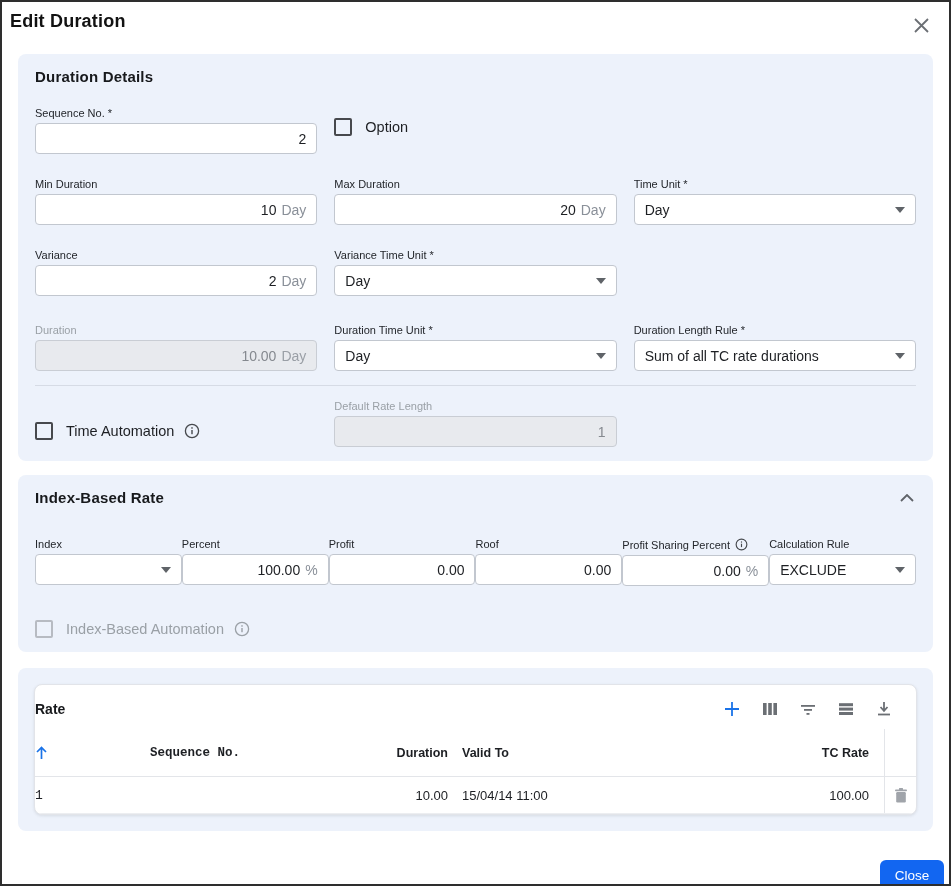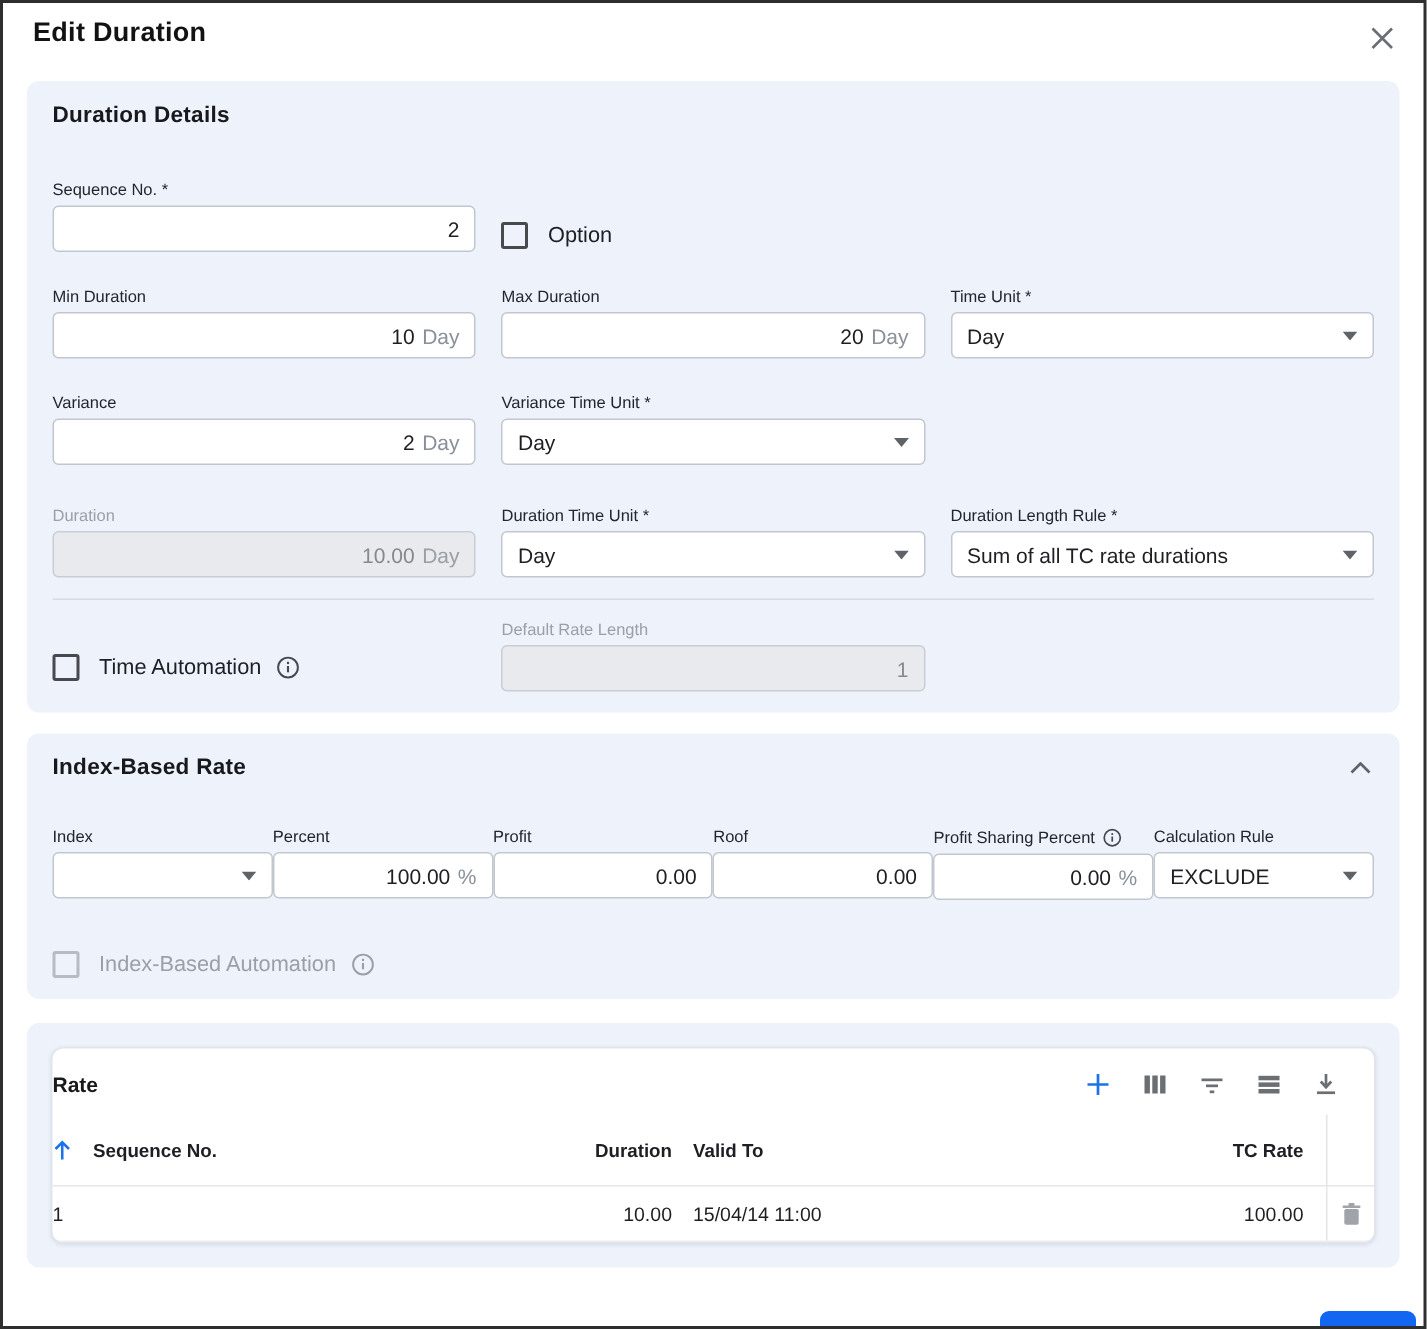--- a/index.html
+++ b/index.html
@@ -3,30 +3,30 @@
 <meta charset="utf-8">
 <style>
   * { box-sizing: border-box; margin: 0; padding: 0; }
   html,body { background:#888; }
   body { font-family: "Liberation Sans", "DejaVu Sans", sans-serif; }
   .dialog {
     width: 951px; height: 886px; background:#fff;
     border: 2px solid #2e2e2e; position: relative; overflow: hidden;
   }
   
-  .titlebar { display:flex; justify-content:space-between; align-items:flex-start; padding:9px 16px 4px 20px; }
+  .titlebar { display:flex; justify-content:space-between; align-items:flex-start; padding:9px 16px 4px 8px; }
   .dlg-title { font-size:18px; font-weight:bold; color:#121212; letter-spacing:.2px; }
   .x-btn { margin-top:3px; cursor:pointer; padding:2px; }
   
   .panel { background:#edf2fb; border-radius:8px; margin:0 16px; padding:14px 17px; }
   .panel-1 { margin-top:13px; }
   .panel-2 { margin-top:14px; }
   .panel-3 { margin-top:16px; padding:16px; }
   .sec-head { display:flex; justify-content:space-between; align-items:center; }
-  .sec-title { font-size:15px; font-weight:bold; color:#17191c; margin-bottom:36px; letter-spacing:.2px; }
+  .sec-title { font-size:15px; font-weight:bold; color:#17191c; margin-bottom:22px; letter-spacing:.2px; }
   .grid3 { display:grid; grid-template-columns:1fr 1fr 1fr; column-gap:17px; }
   .grid6 { display:grid; grid-template-columns:repeat(6,1fr); }
   .mt12 { margin-top:24px; } .mt28 { margin-top:28px; }
   
   .field label { display:block; font-size:11px; color:#23262b; margin-bottom:4px; }
   .field.disabled label { color:#9aa0a6; }
   .lbl-info { display:flex; align-items:center; gap:5px; font-size:11px; color:#23262b; margin-bottom:4px; }
   .box {
     height:31px; background:#fff; border:1px solid #c2c7cf; border-radius:4px;
     display:flex; align-items:center; padding:0 10px; font-size:14px; color:#1d1f23;
@@ -46,21 +46,21 @@
   .divider { height:1px; background:#d6dbe5; margin:14px 0; }
   
   .card { background:#fff; border:1px solid #e2e4e9; border-radius:8px; box-shadow:0 1px 3px rgba(60,64,67,.12); overflow:hidden; }
   .card-top { display:flex; justify-content:space-between; align-items:center; padding:15px 16px 11px 0; }
   .card-title { font-size:14px; font-weight:bold; color:#17191c; }
   .toolbar { display:flex; align-items:center; gap:20px; padding-right:7px; }
   .tool { cursor:pointer; display:flex; align-items:center; }
   .trow { display:flex; align-items:center; }
   .thead { height:48px; border-bottom:1px solid #e3e5e9; }
   .tdata { height:37px; border-bottom:1px solid #eceef1; }
-  .c1 { width:205px; display:flex; justify-content:flex-start; align-items:center; gap:14px; }
+  .c1 { width:205px; display:flex; justify-content:space-between; align-items:center; gap:14px;font-family:Liberation Mono, monospace; }
   .c2 { width:208px; text-align:right; }
   .c3 { flex:1; padding-left:14px; text-align:left; }
   .c4 { width:130px; text-align:right; }
   .th { font-size:12.5px; font-weight:bold; color:#1d1f23; }
   .td { font-size:13px; color:#1d1f23; }
   .actions { width:32px; margin-left:15px; align-self:stretch; border-left:1px solid #e3e5e9; display:flex; align-items:center; justify-content:center; }
   .actions.hdr { border-left:1px solid #e3e5e9; }
   
   .footer { display:flex; justify-content:flex-end; margin:29px 5px 0 0; }
   .btn-primary {
@@ -86,21 +86,21 @@
   <div class="panel panel-1">
     <div class="sec-title">Duration Details</div>
 
     <div class="grid3">
       <div class="field">
         <label>Sequence No. *</label>
         <div class="box num">
           <span>2</span>
         </div>
       </div>
-      <div class="cb-row align-end" style="margin-bottom:2px;">
+      <div class="cb-row align-end" style="margin-bottom:18px;">
         <span class="cb"></span>
         <span class="cb-label">Option</span>
       </div>
       <div></div>
     </div>
 
     <div class="grid3 mt12">
       <div class="field">
         <label>Min Duration</label>
         <div class="box num">

